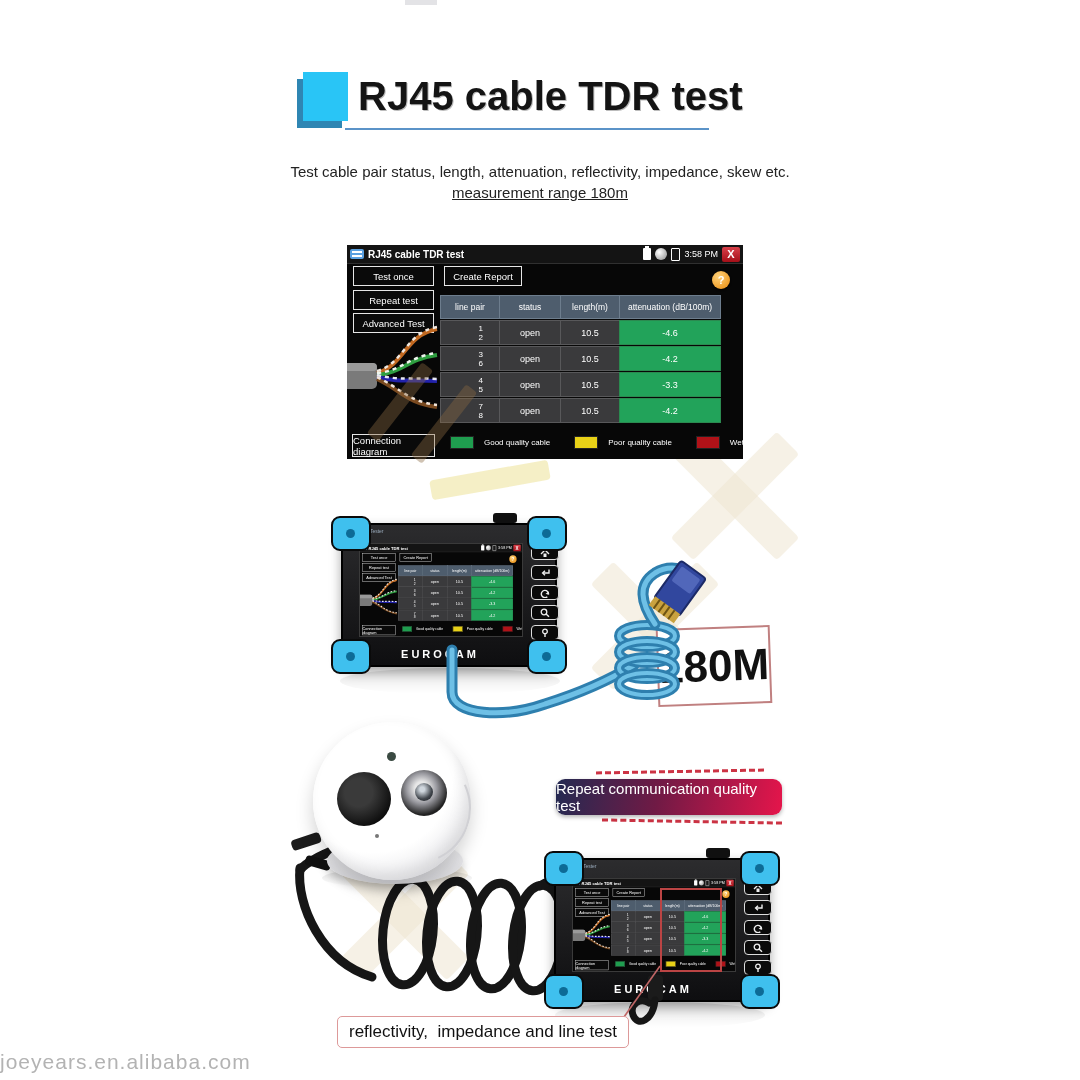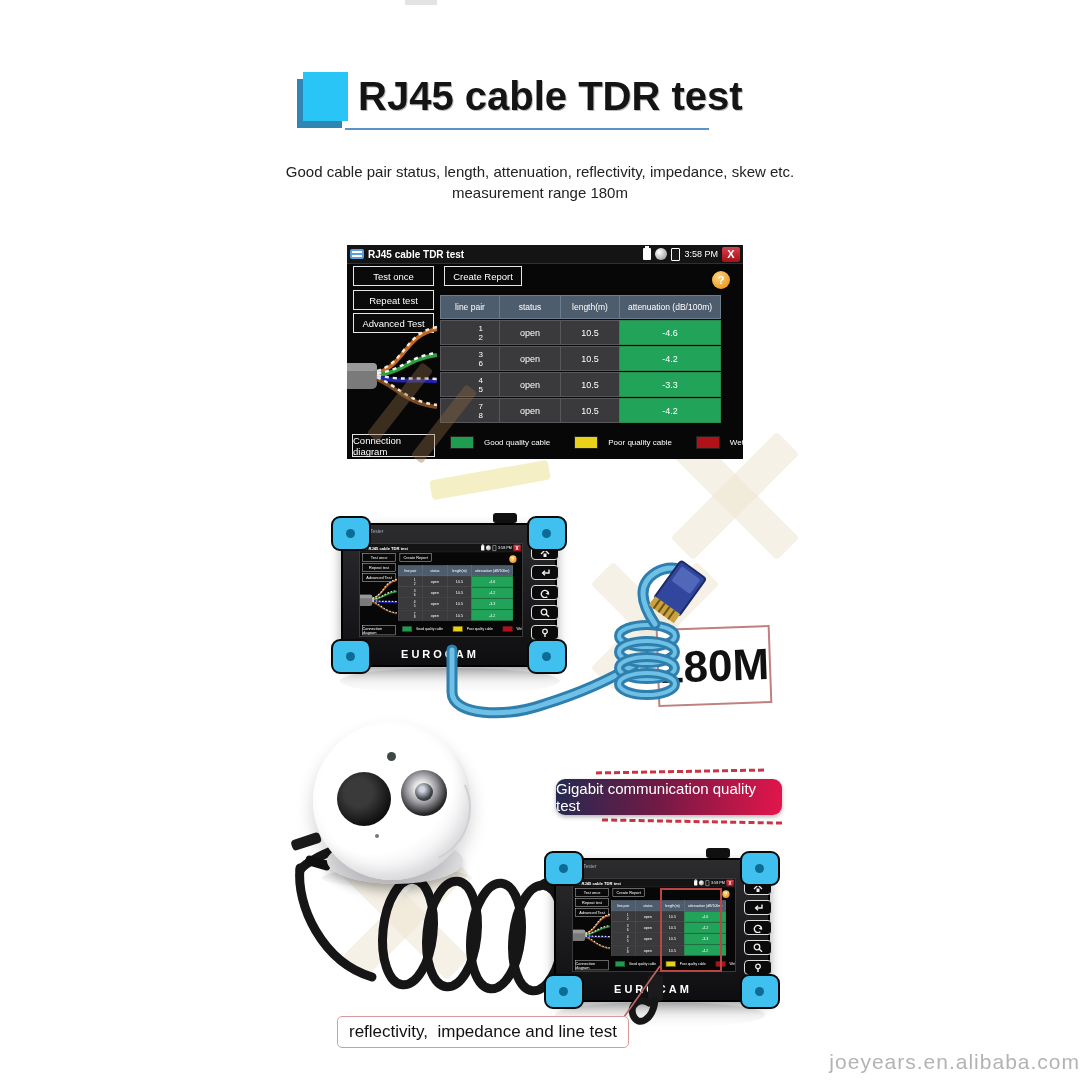--- a/index.html
+++ b/index.html
@@ -12,24 +12,24 @@
   .shot-wm{position:absolute;width:90px;height:14px;background:#8a6a42;opacity:.4;z-index:5;border-radius:3px;}
   .top-smudge{position:absolute;left:405px;top:0;width:32px;height:5px;background:#e3e3e6;z-index:0;}
 
   
   #title-shadow-square{left:297px;top:79px;width:45px;height:49px;background:#2f86b3;z-index:1;}
   #title-square{left:303px;top:72px;width:45px;height:49px;background:#29c5f6;z-index:2;}
   #page-title{left:358px;top:74px;width:400px;font-size:40px;font-weight:bold;color:#141414;
               letter-spacing:0px;z-index:2;text-shadow:1px 1px 0 #bbb;white-space:nowrap;}
   #title-underline{left:345px;top:128px;width:364px;height:2px;background:#5b93c8;z-index:2;}
   .subtitle{left:0;width:1080px;text-align:center;color:#222;font-size:15px;z-index:2;}
-  #subtitle1{top:163px;} #subtitle2{top:184px;}
-
-  
-  #footer{left:0;top:1050px;width:1080px;text-align:right;color:#b3b3b3;font-size:21px;
+  #subtitle1{top:163px;} #subtitle2{top:184px;text-decoration:underline;}
+
+  
+  #footer{left:0;top:1050px;width:1080px;text-align:left;color:#b3b3b3;font-size:21px;
           letter-spacing:1px;z-index:2;}
 
   
   .tdr-screen{position:relative;width:396px;height:214px;background:#070707;overflow:hidden;}
   .ts-titlebar{position:absolute;left:0;top:0;right:0;height:19px;background:#141414;
                border-bottom:1px solid #303030;display:flex;align-items:center;padding:0 3px;gap:4px;box-sizing:border-box;}
   .ts-appicon{width:14px;height:10px;background:#5aa0e0;border-radius:2px;position:relative;flex:0 0 auto;}
   .ts-appicon::after{content:"";position:absolute;left:2px;top:2px;width:10px;height:2px;background:#fff;
                box-shadow:0 4px 0 #fff;}
   .ts-title{color:#fff;font-size:10px;font-weight:bold;white-space:nowrap;}
@@ -137,21 +137,21 @@
 <div class="ribbon" style="left:580px;top:610px;transform:rotate(45deg);"></div>
 <div class="ribbon" style="left:580px;top:610px;transform:rotate(-45deg);"></div>
 <div class="ribbon" style="left:330px;top:900px;transform:rotate(45deg);"></div>
 <div class="ribbon" style="left:330px;top:900px;transform:rotate(-45deg);"></div>
 <div class="ribbon" style="left:430px;top:470px;background:#f0e6a8;opacity:.65;transform:rotate(-10deg);width:120px;height:20px;"></div>
 
 <div class="abs" id="title-shadow-square"></div>
 <div class="abs" id="title-square"></div>
 <div class="abs" id="page-title">RJ45 cable TDR test</div>
 <div class="abs" id="title-underline"></div>
-<div class="abs subtitle" id="subtitle1">Good cable pair status, length, attenuation, reflectivity, impedance, skew etc.</div>
+<div class="abs subtitle" id="subtitle1">Test cable pair status, length, attenuation, reflectivity, impedance, skew etc.</div>
 <div class="abs subtitle" id="subtitle2">measurement range 180m</div>
 
 <div class="abs" id="main-screenshot">
   <div>
   <div class="tdr-screen">
     <div class="ts-titlebar">
       <div class="ts-appicon"></div>
       <div class="ts-title">RJ45 cable TDR test</div>
       <div class="ts-right">
         <div class="ts-batt"></div>
@@ -425,21 +425,21 @@
     <rect x="-14" y="40" width="31" height="11" fill="#c9a23f"></rect>
     <line x1="-8" y1="40" x2="-8" y2="51" stroke="#6e5413" stroke-width="2"></line>
     <line x1="-2" y1="40" x2="-2" y2="51" stroke="#6e5413" stroke-width="2"></line>
     <line x1="4" y1="40" x2="4" y2="51" stroke="#6e5413" stroke-width="2"></line>
     <line x1="10" y1="40" x2="10" y2="51" stroke="#6e5413" stroke-width="2"></line>
   </g>
 </svg>
 
 <div class="abs badge-dash" id="dash-top"></div>
 <div class="abs badge-dash" id="dash-bottom"></div>
-<div class="abs" id="badge-gigabit">Gigabit communication quality test</div>
+<div class="abs" id="badge-gigabit">Repeat communication quality test</div>
 
 <div class="device abs" id="device-bottom">
   <div class="dv-powerknob"></div>
   <div class="dv-body">
     <div class="dv-toplabel">CCTV Tester</div>
     <div class="dv-screen">
       <div class="screen-scale">
   <div class="tdr-screen">
     <div class="ts-titlebar">
       <div class="ts-appicon"></div>

